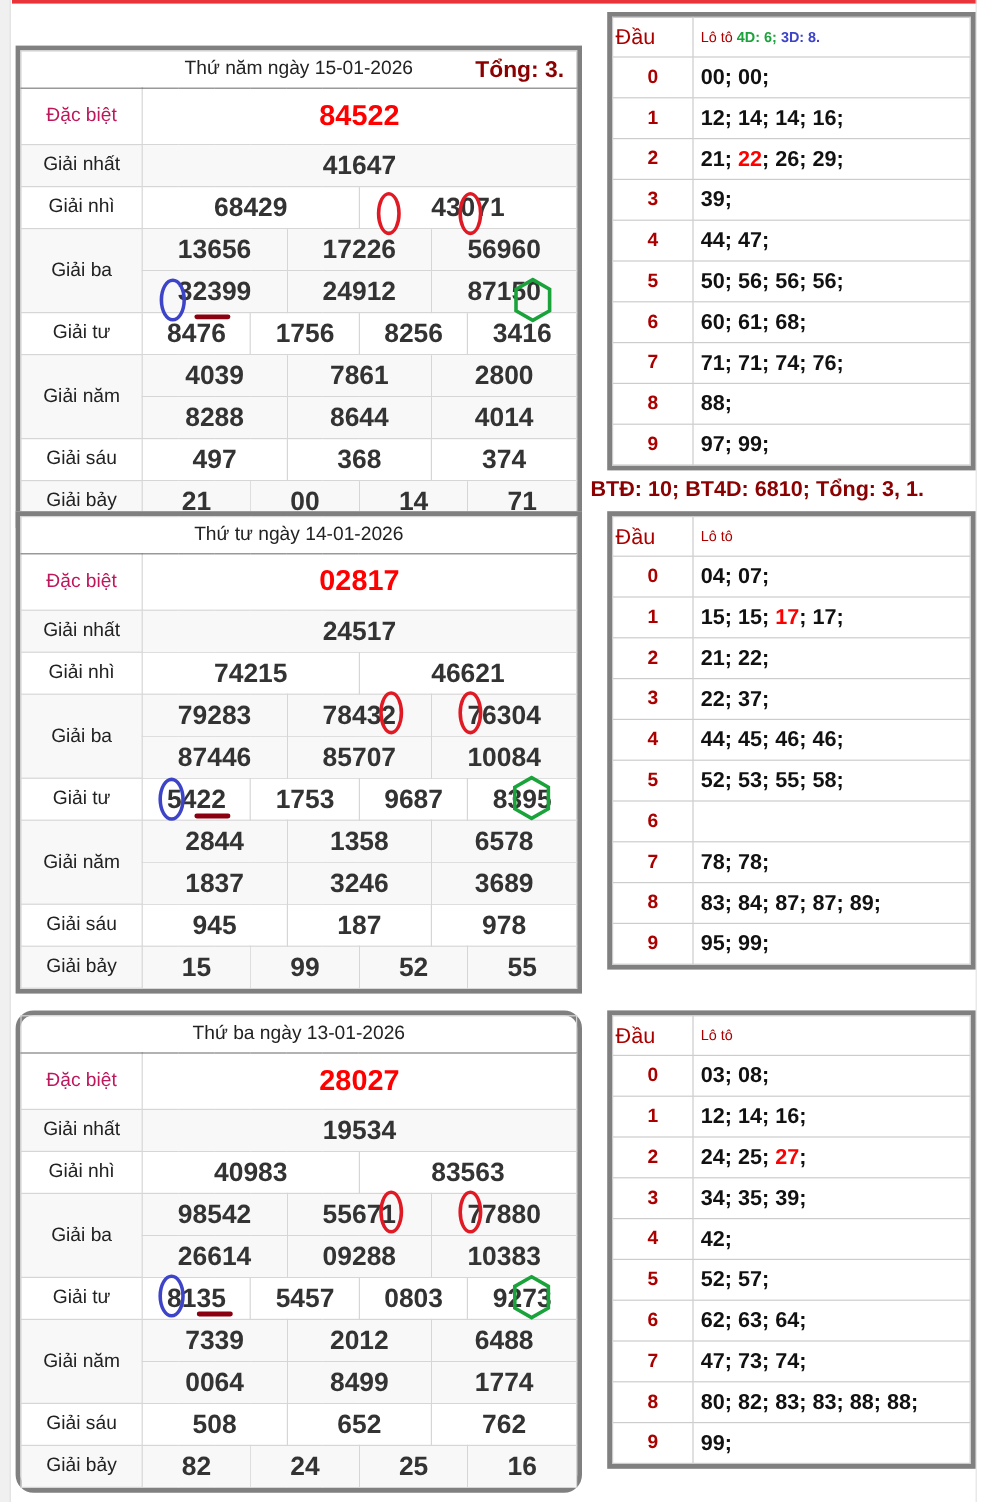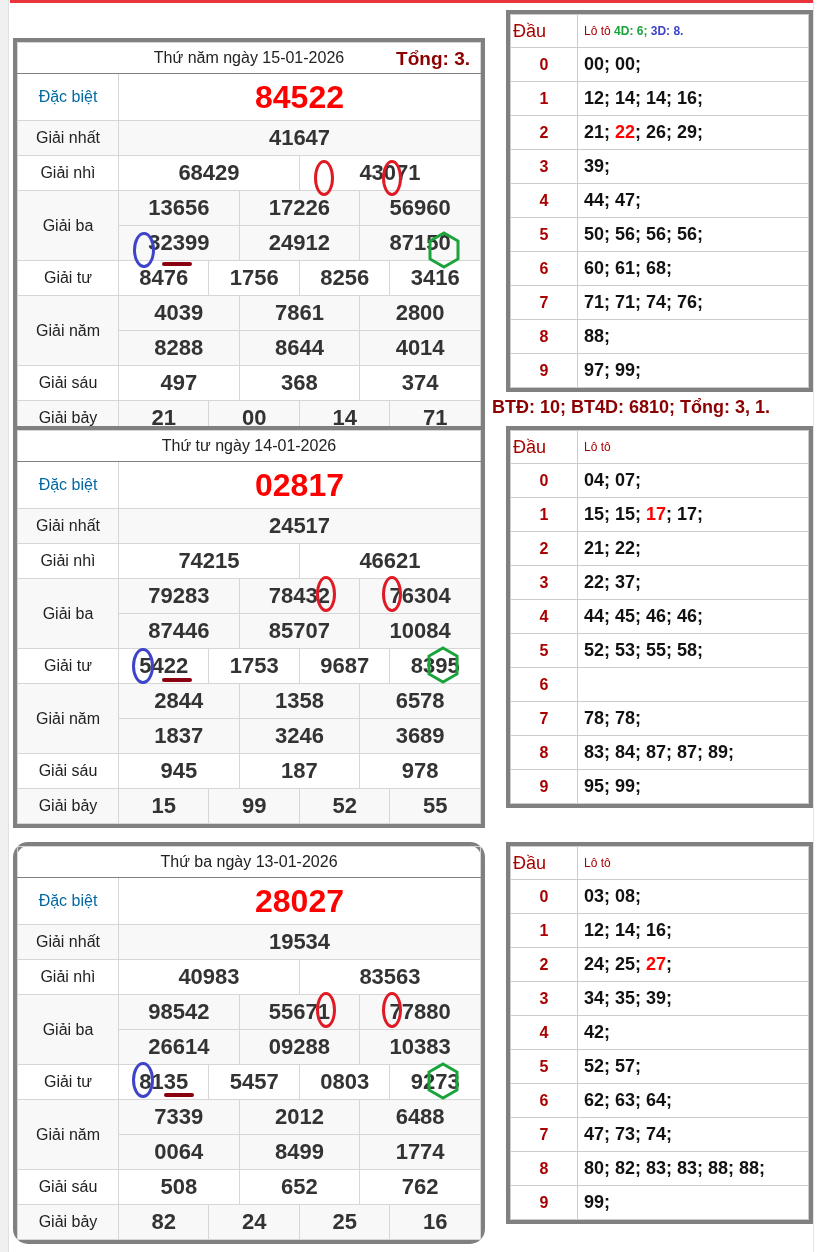--- a/index.html
+++ b/index.html
@@ -9,22 +9,22 @@
   .topline { position:absolute; left:10px; top:0; width:804px; height:3px; background:#e8343a; }
   .rightbar { position:absolute; left:813px; top:0; width:1px; height:1252px; background:#e4e4e4; }
 
   .kq { position:absolute; left:13px; width:472px; border:4px solid #808080; box-sizing:border-box; background:#fff; }
   .kq table { border-collapse:collapse; width:100%; table-layout:fixed; }
   .kq td { border:1px solid #d6d6d6; text-align:center; padding:0; color:#333; }
   .kq .hdr td { height:30px; font-size:16px; color:#222; border-bottom:1px solid #808080; position:relative; }
   .kq .lbl { width:101px; font-size:16px; color:#222; }
   .kq .alt td { background:#f8f8f8; }
   .kq .num { font-weight:bold; font-size:22px; color:#333; position:relative; }
-  .kq .db { font-weight:bold; font-size:32px; color:#f00; }
-  .kq .dblbl { color:#0369a1; }
+  .kq .db { font-weight:bold; font-size:24px; color:#f00; }
+  .kq .dblbl { color:#be185d; }
   .tong { position:absolute; right:10px; top:5px; font-weight:bold; font-size:19px; color:#8b0000; }
 
   .lt { position:absolute; left:506px; width:307px; border:4px solid #808080; box-sizing:border-box; background:#fff; }
   .lt table { border-collapse:collapse; width:100%; table-layout:fixed; }
   .lt td { border:1px solid #ccc; height:33px; font-size:18px; padding:0; }
   .lt .dau { width:64px; text-align:center; color:#a00; font-weight:bold; font-size:16px;margin-left:28px; }
   .lt .val { padding-left:6px; font-weight:bold; color:#111; }
   .lt .head td { font-weight:normal; color:#a00; font-size:12px; height:32px; }
   .lt .head .dau { text-align:left; padding-left:2px; font-weight:normal; font-size:18px; }
   .lt .head .val { font-weight:normal; color:#a00; }

